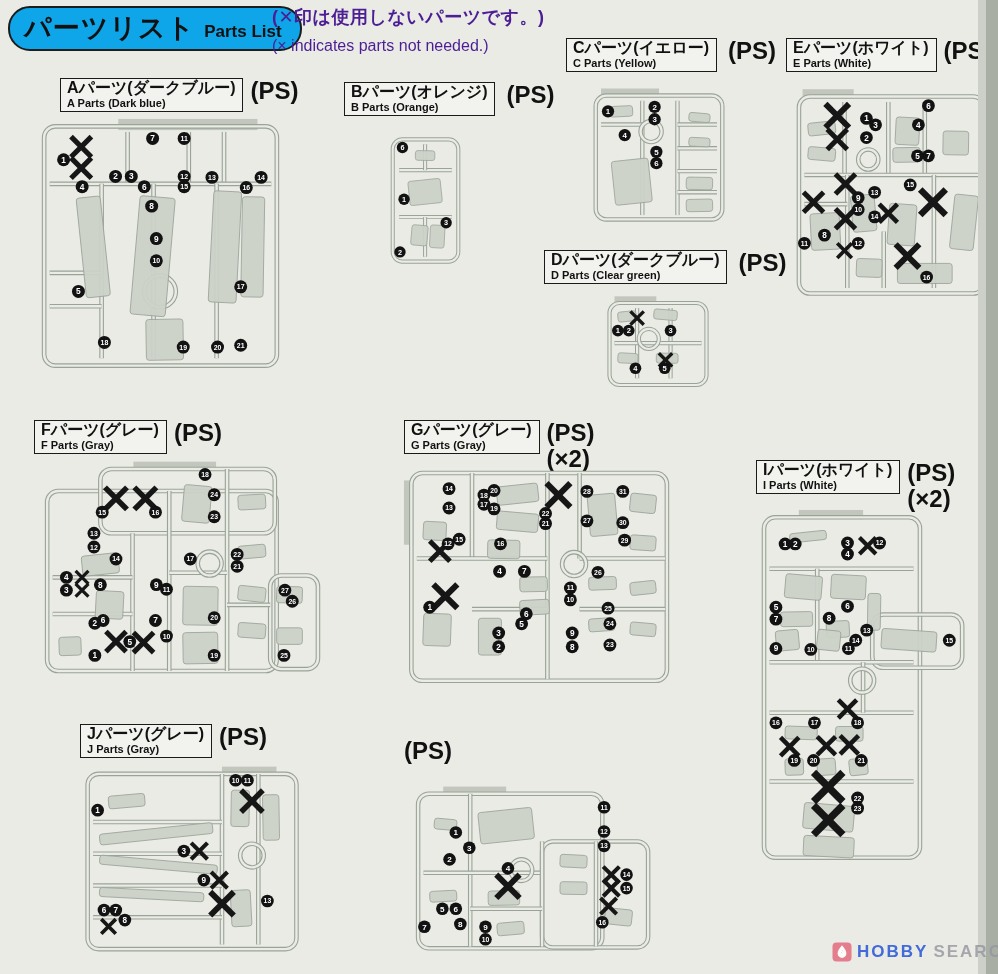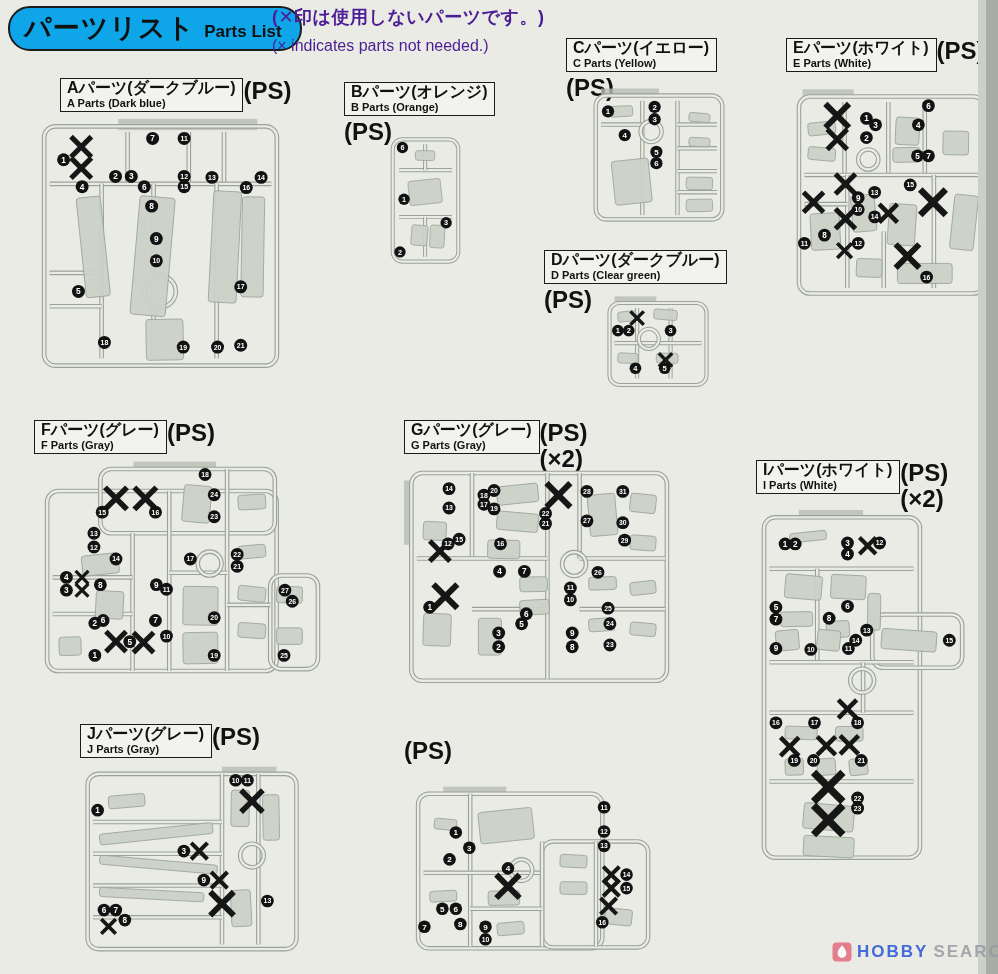--- a/index.html
+++ b/index.html
@@ -5,22 +5,22 @@
   html,body{margin:0;padding:0;}
   body{width:998px;height:974px;font-family:"Liberation Sans","DejaVu Sans",sans-serif;}
   .page{position:absolute;top:0;left:0;width:998px;height:974px;background:#e9ebe4;overflow:hidden;}
   .header-box{position:absolute;left:8px;top:6px;border:2px solid #1c1c1c;border-radius:22px;
     background:#0ea5e9;padding:2px 18px 3px 14px;display:flex;align-items:baseline;gap:9px;}
   .title-jp{font-size:27px;font-weight:bold;color:#111;letter-spacing:1px;}
   .title-en{font-size:17px;font-weight:bold;color:#111;}
   .note{position:absolute;left:272px;top:5px;color:#4c1d95;}
   .note-jp{font-size:18px;font-weight:600;letter-spacing:.5px;}
   .note-en{font-size:16px;font-weight:500;margin-top:8px;}
-  .runner-label{position:absolute;display:flex;align-items:flex-start;}
-  .runner-label.col{flex-direction:column;gap:3px;}
+  .runner-label{position:absolute;display:flex;align-items:flex-start;gap:7px;}
+  .runner-label.col{flex-direction:row;gap:11px;}
   .lbl-box{border:1.6px solid #1a1a1a;background:#f2f3ee;padding:1px 7px 2px 6px;line-height:1.05;}
   .lbl-jp{font-size:16px;font-weight:bold;color:#111;white-space:nowrap;display:block;}
   .lbl-en{font-size:11px;font-weight:600;color:#111;white-space:nowrap;display:block;margin-top:1px;}
   .lbl-ps{font-size:24px;font-weight:bold;color:#111;line-height:1.1;white-space:nowrap;}
   .runner-svg{position:absolute;}
   .strip-outer{position:absolute;top:0;width:12px;height:974px;left:986px;background:#a9aea4;}
   .strip-inner{position:absolute;top:0;width:8px;height:974px;left:978px;background:#ccd0c8;}
   .watermark{position:absolute;left:832px;top:942px;display:flex;align-items:center;gap:5px;opacity:.82;}
   .wm-hobby{font-size:17px;font-weight:bold;letter-spacing:2px;}
   .wm-search{font-size:17px;font-weight:bold;letter-spacing:2px;}

